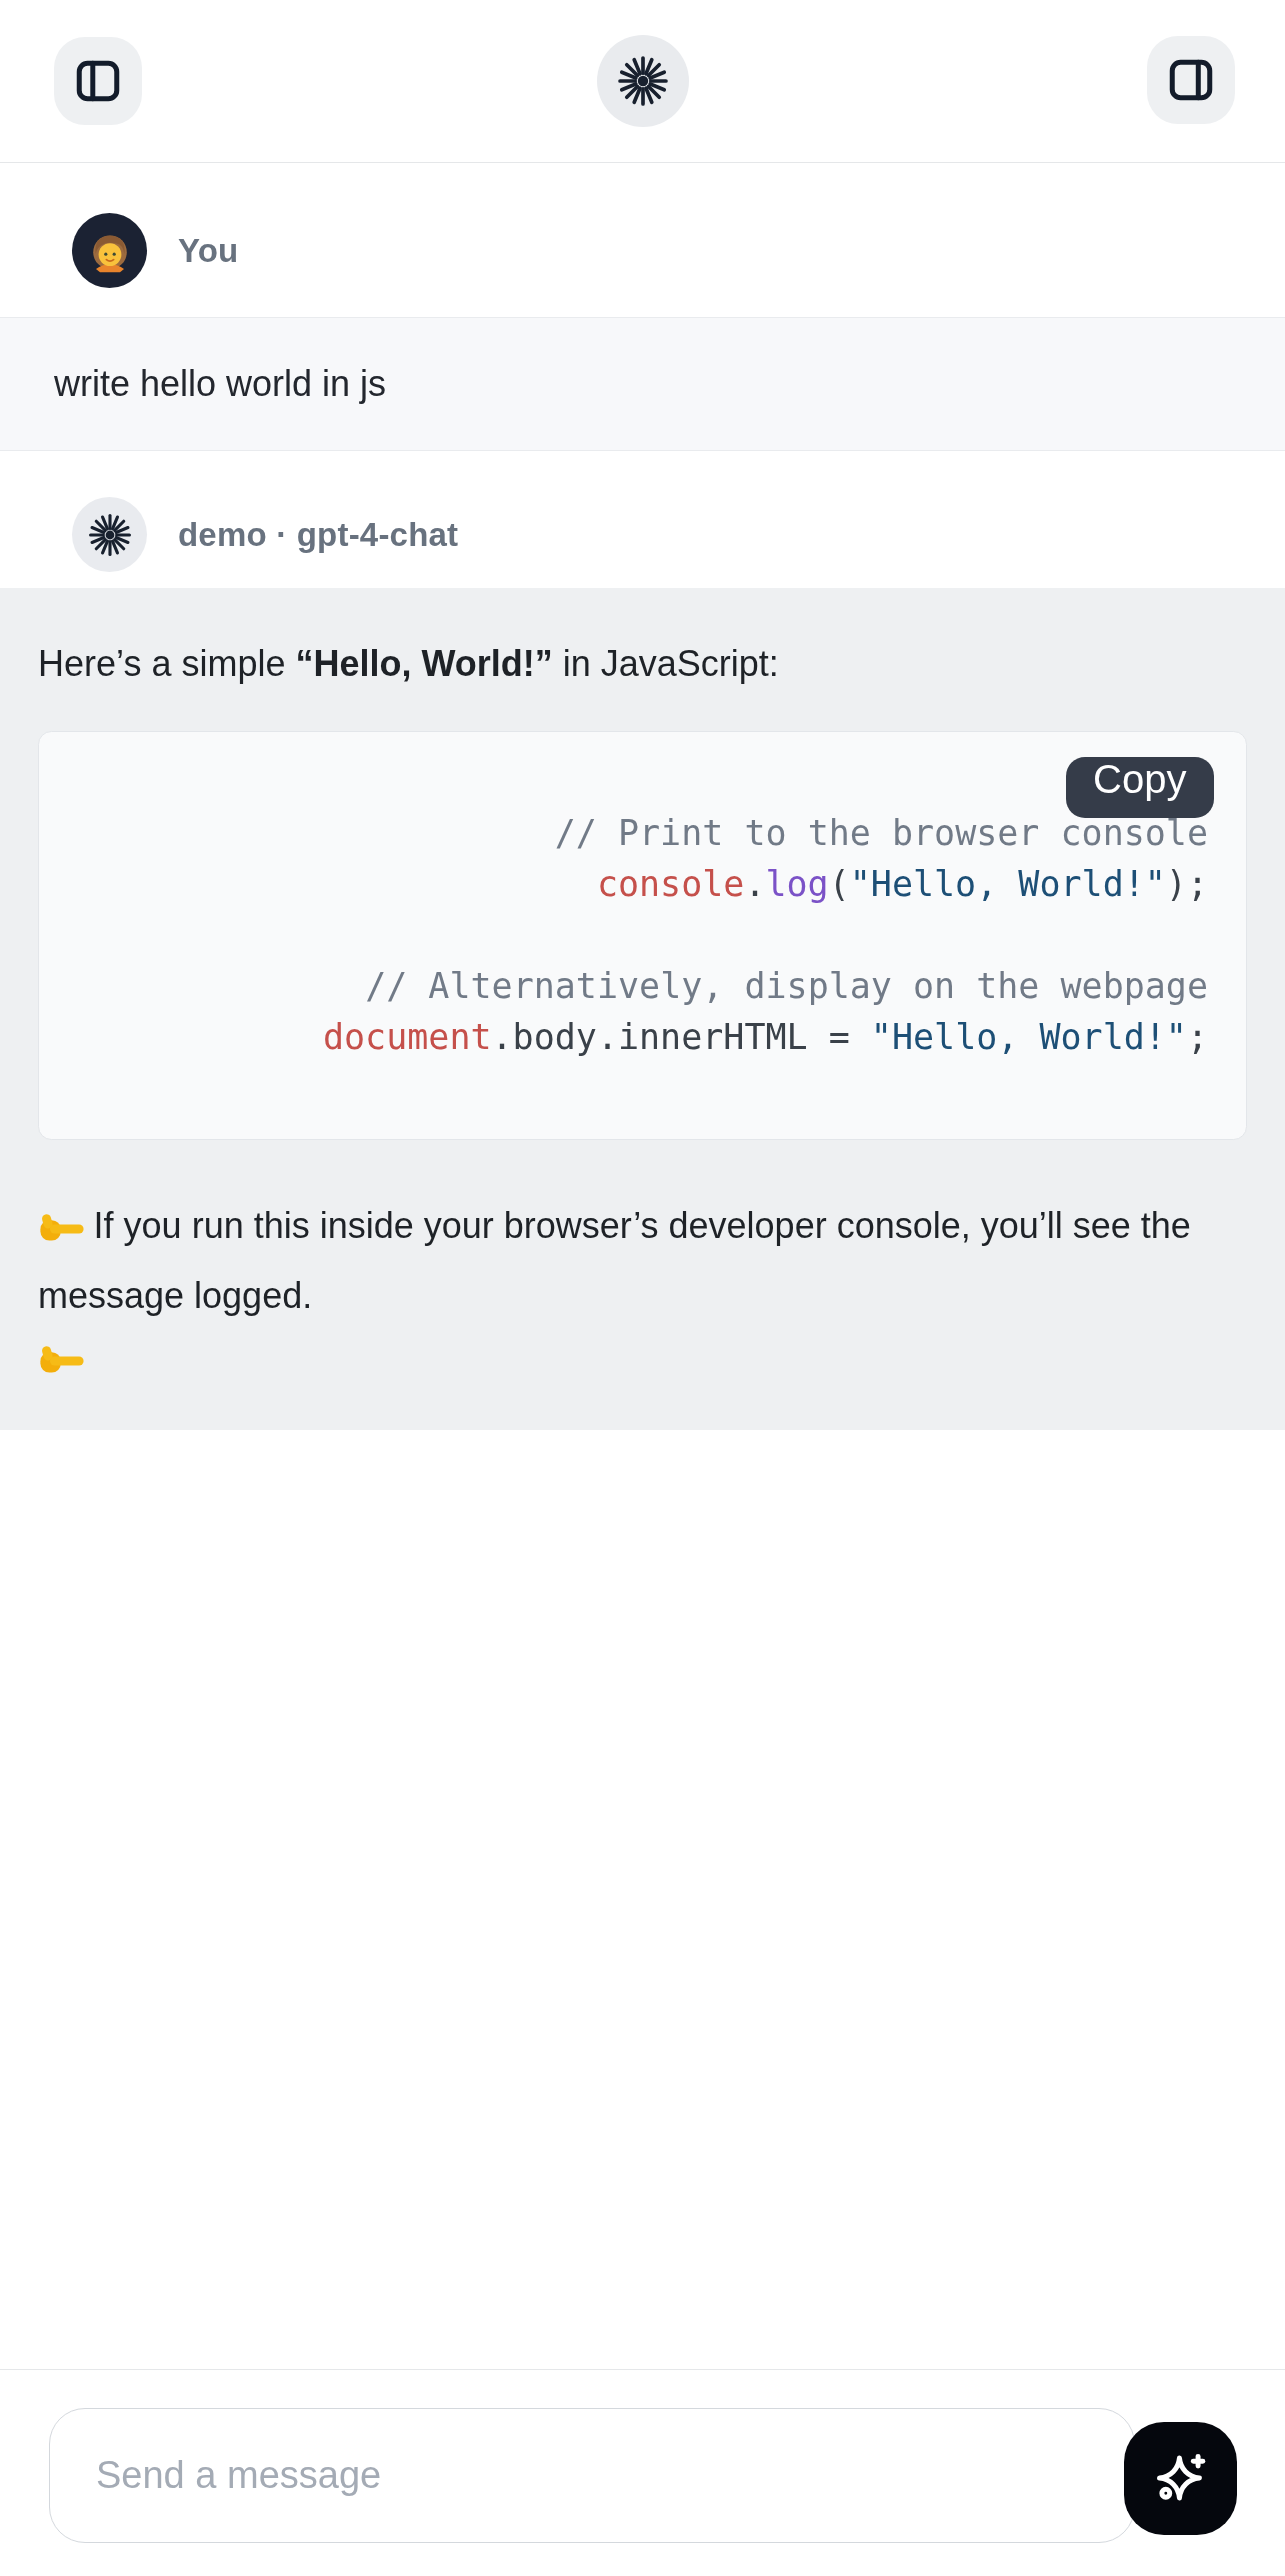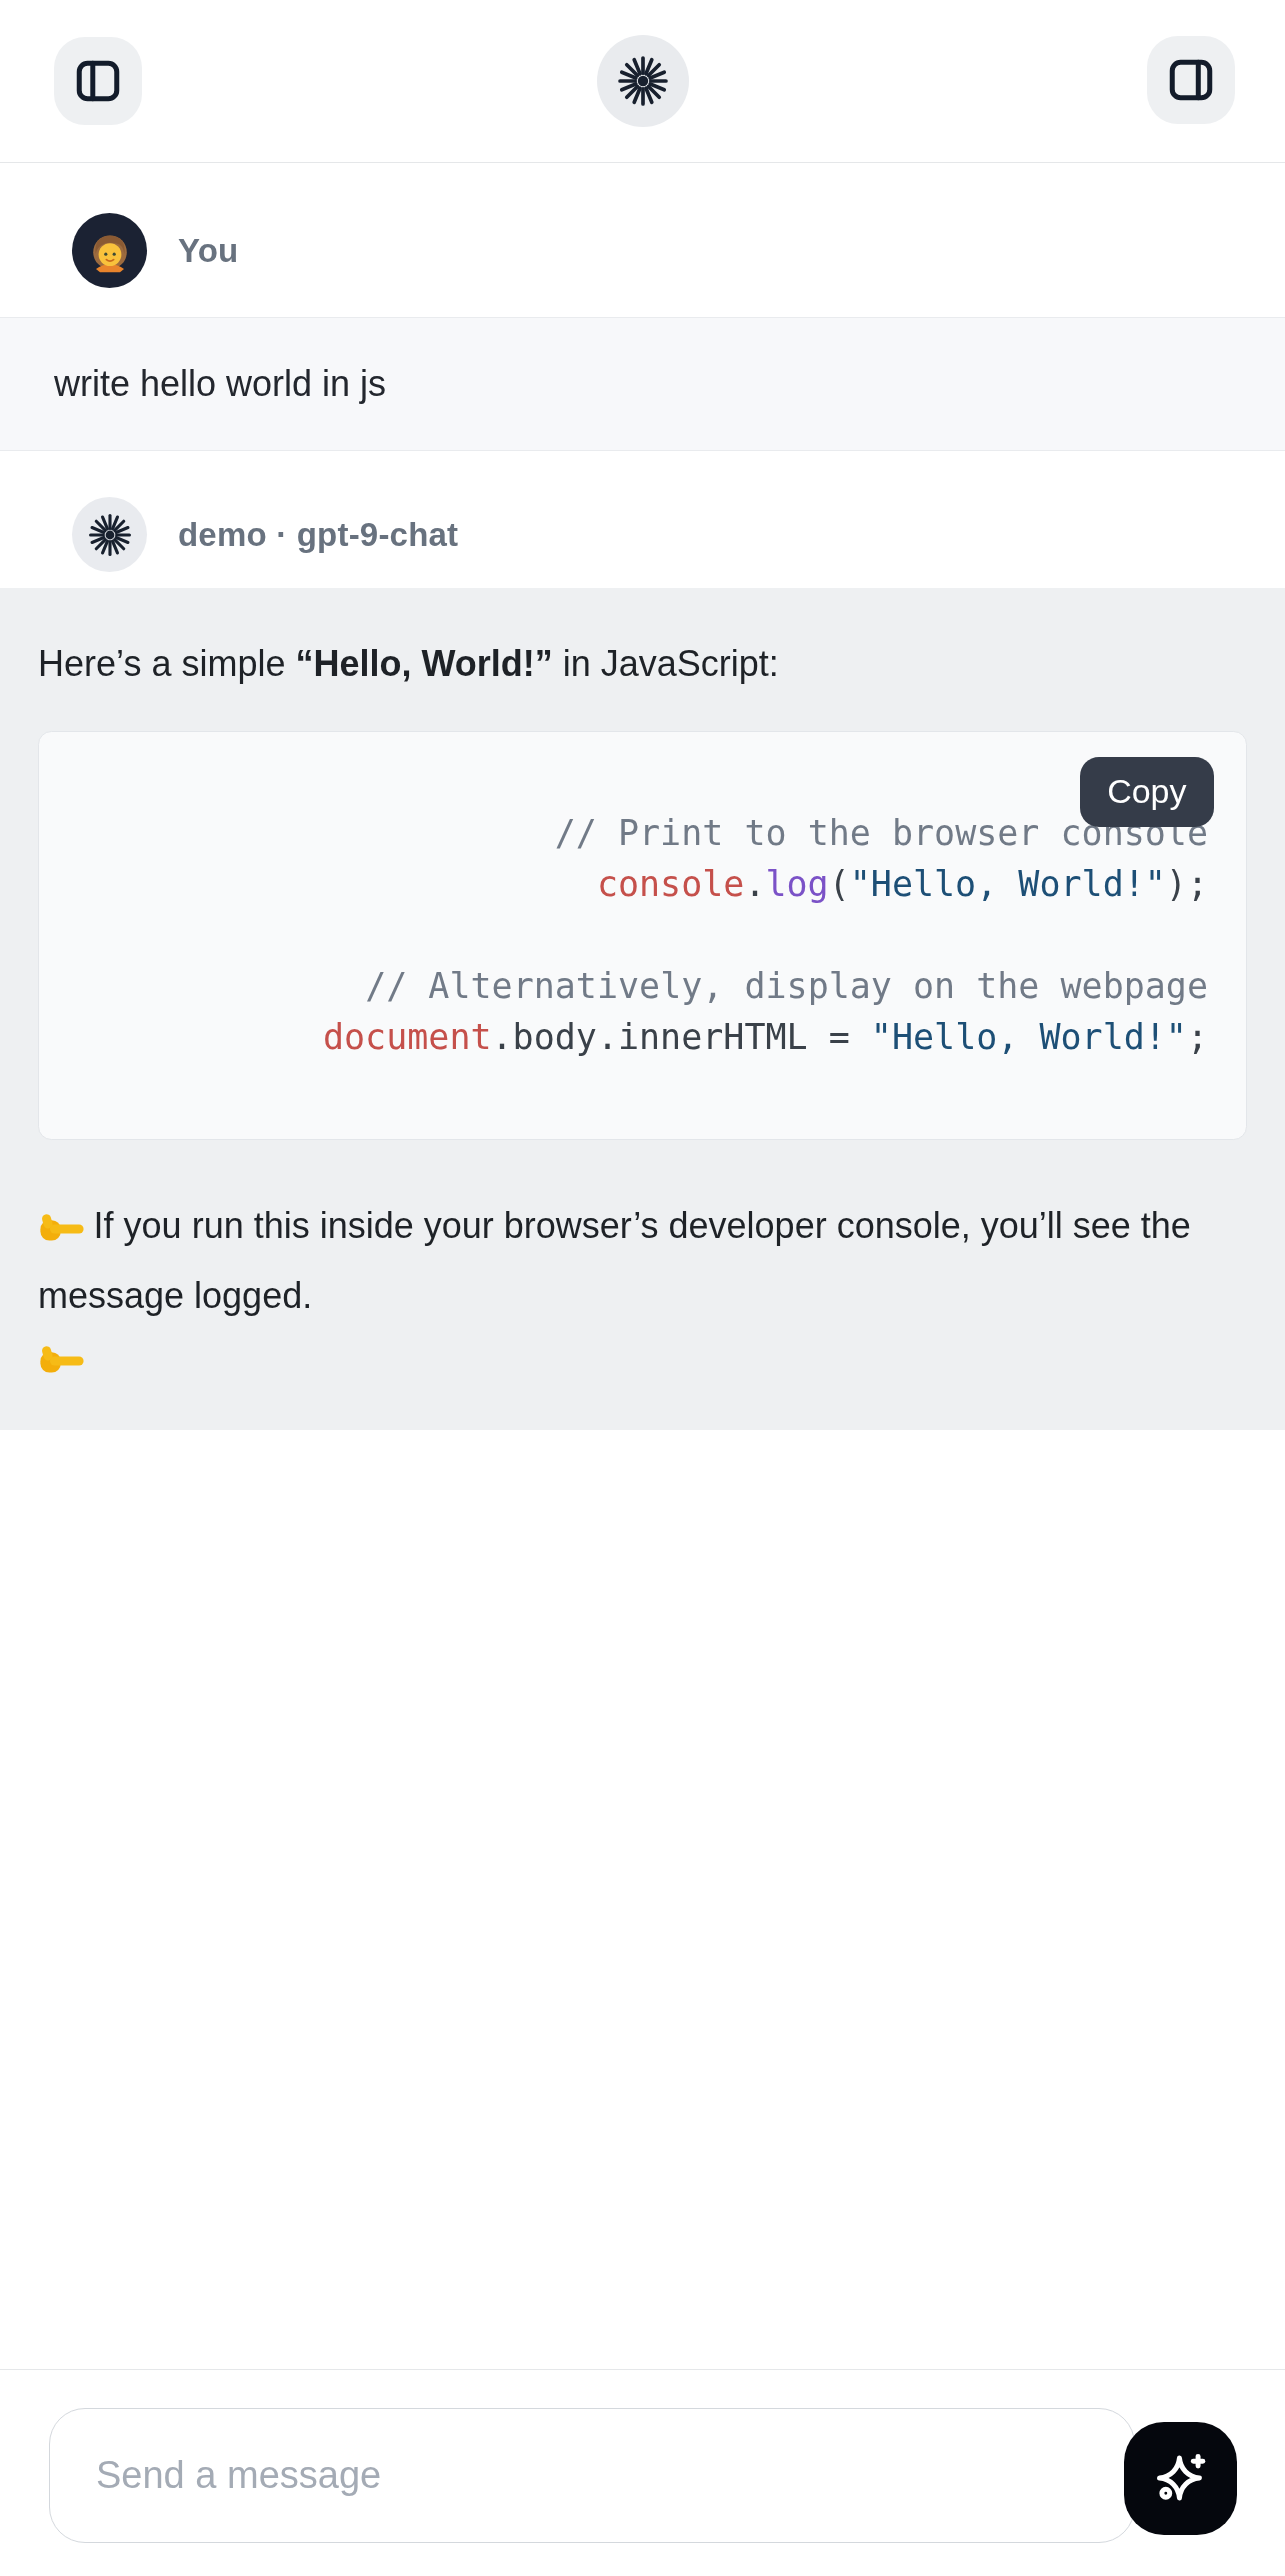--- a/index.html
+++ b/index.html
@@ -72,22 +72,22 @@
     margin:0;font-family:"DejaVu Sans Mono","Liberation Mono",monospace;
     font-size:35px;line-height:51px;color:var(--code-punct);white-space:pre;text-align:right;
   }
   .tok-comment{color:var(--code-comment)}
   .tok-obj{color:var(--code-red)}
   .tok-fn{color:var(--code-purple)}
   .tok-str{color:var(--code-string)}
   .tok-punct{color:var(--code-punct)}
   .copy-btn{
     position:absolute;top:25px;right:32.5px;background:var(--copy-bg);color:#fff;
-    border:none;border-radius:19px;font-size:34px;line-height:1;
-    padding:17px 27px 19px;font-family:"Liberation Sans",sans-serif;cursor:pointer;
+    border:none;border-radius:19px;font-size:40px;line-height:1;
+    padding:2px 27px 19px;font-family:"Liberation Sans",sans-serif;cursor:pointer;
   }
   .tips{margin-top:54px}
   .closing{margin-top:42px}
   .hand{display:inline-block;vertical-align:-6.7px;margin-right:7.6px}
   
   .composer{
     position:absolute;left:0;top:2369px;width:1285px;height:207px;
     border-top:1.9px solid var(--divider);background:#fff;
   }
   .message-input{
@@ -182,21 +182,21 @@
             <line y1="-3.6" y2="-10.6" transform="rotate(202.5)"></line>
           <line y1="-3.6" y2="-10.6" transform="rotate(225)"></line>
             <line y1="-3.6" y2="-10.6" transform="rotate(247.5)"></line>
           <line y1="-3.6" y2="-10.6" transform="rotate(270)"></line>
             <line y1="-3.6" y2="-10.6" transform="rotate(292.5)"></line>
           <line y1="-3.6" y2="-10.6" transform="rotate(315)"></line>
             <line y1="-3.6" y2="-10.6" transform="rotate(337.5)"></line>
         </g>
       </svg>
     </div>
-    <span class="turn-label">demo · gpt-9-chat</span>
+    <span class="turn-label">demo · gpt-4-chat</span>
   </div>
 
   <div class="bubble">
 
     <div><span>Here’s a simple </span><b>“Hello, World!”</b><span> in JavaScript:</span></div>
 
     <div class="code-card">
       <button class="copy-btn">Copy</button>
       <pre><span class="tok-comment">// Print to the browser console</span>
 <span class="tok-obj">console</span><span class="tok-punct">.</span><span class="tok-fn">log</span><span class="tok-punct">(</span><span class="tok-str">"Hello, World!"</span><span class="tok-punct">);</span>

